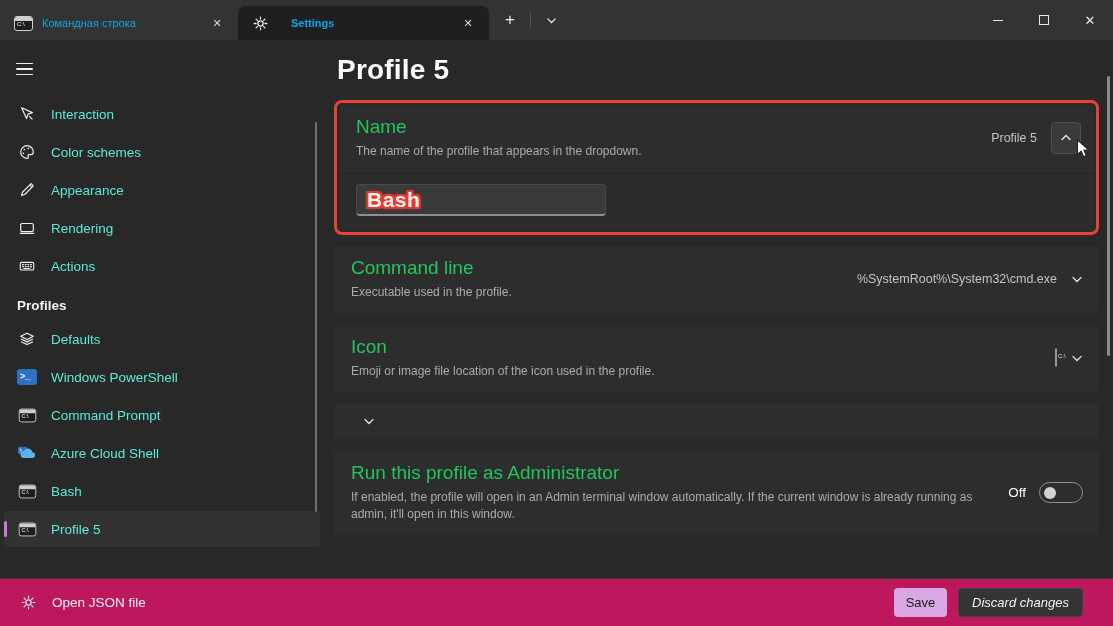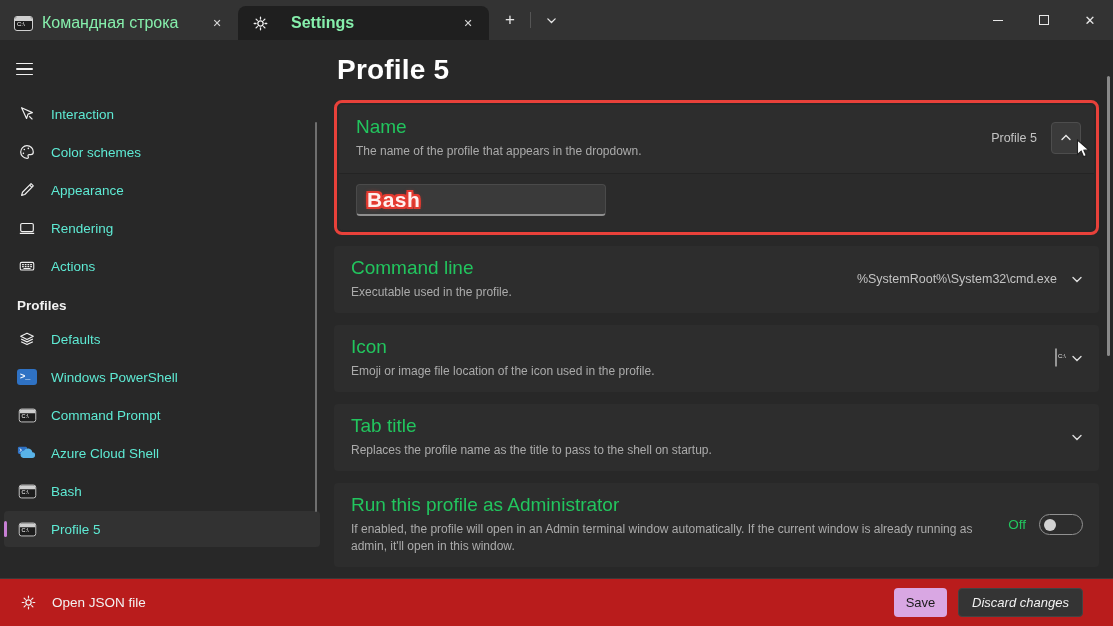--- a/index.html
+++ b/index.html
@@ -5,21 +5,21 @@
   * { margin:0; padding:0; box-sizing:border-box; }
   html,body { width:1113px; height:626px; background:#1a1a1a; overflow:hidden; }
   body { font-family:"Liberation Sans","DejaVu Sans",sans-serif; color:#ffffff; }
   .window { position:relative; width:1113px; height:626px; background:#282828; overflow:hidden; }
 
   
   .titlebar { position:relative; height:40px; background:#333333; display:flex; align-items:flex-end; }
   .tab { height:34px; display:flex; align-items:center; padding:0 10px 0 12px; gap:9px; width:236px; cursor:pointer; }
   .tab.inactive { background:#333333; }
   .tab.active { background:#1f1f1f; border-radius:8px 8px 0 0; width:251px;gap:21px; }
-  .tab-label { font-size:16px; color:#86efac; flex:1; white-space:nowrap; overflow:hidden; }
+  .tab-label { font-size:11px; color:#0ea5e9; flex:1; white-space:nowrap; overflow:hidden; }
   .tab.active .tab-label { font-weight:bold; }
   .tab-close { width:22px; height:22px; border-radius:4px; display:flex; align-items:center; justify-content:center; color:#d8d8d8; font-size:11px; }
   .cmd-ico { width:19px; height:15px; border:1px solid #cfcfcf; border-radius:3px; background:#1c1c1c; position:relative; flex:none; }
   .cmd-ico::before { content:""; position:absolute; left:0; top:0; right:0; height:4px; background:#cfcfcf; border-radius:2px 2px 0 0; }
   .cmd-ico::after { content:"C:\\"; position:absolute; left:2px; top:4px; font-size:6px; color:#fff; letter-spacing:0; }
   .cmd-ico.mini { transform:scale(0.92); }
   .newtab-group { display:flex; align-items:center; height:40px; margin-left:6px; gap:2px; }
   .icon-btn { width:30px; height:28px; display:flex; align-items:center; justify-content:center; color:#e6e6e6; border-radius:4px; font-size:14px; }
   .tab-sep { width:1px; height:16px; background:#555; margin:0 3px; }
   .win-controls { position:absolute; right:0; top:0; height:40px; display:flex; }
@@ -62,28 +62,28 @@
   .name-head { display:flex; align-items:center; padding:11px 13px 13px 17px; border-bottom:1px solid #242424; }
   .chev-btn { width:30px; height:32px; background:#3a3a3a; border:1px solid #4d4d4d; border-radius:4px; display:flex; align-items:center; justify-content:center; color:#e8e8e8; }
   .name-body { background:#2b2b2b; padding:10px 17px 14px 17px; }
   .text-input { width:250px; height:32px; background:#3a3a3a; border:1px solid #4a4a4a; border-bottom:2px solid #8f8f8f; border-radius:4px; display:flex; align-items:center; padding:0 10px; }
   .typed-annotation { font-size:21px; font-weight:bold; color:#fff0ee; letter-spacing:0.5px;
     text-shadow:-2px -2px 0 #e43b31, 2px -2px 0 #e43b31, -2px 2px 0 #e43b31, 2px 2px 0 #e43b31,
                 -2px 0 0 #e43b31, 2px 0 0 #e43b31, 0 -2px 0 #e43b31, 0 2px 0 #e43b31, 0 0 5px #e43b31; }
 
   
   .toggle-wrap { display:flex; align-items:center; gap:13px; margin-left:12px; }
-  .toggle-label { font-size:13.5px; color:#22c55e; }
+  .toggle-label { font-size:13.5px; color:#ffffff; }
   .toggle { width:44px; height:21px; border:1px solid #919191; border-radius:11px; position:relative; }
   .toggle .knob { position:absolute; left:4px; top:3.5px; width:12px; height:12px; border-radius:50%; background:#d2d2d2; }
 
   .content-scroll { position:absolute; top:36px; right:3px; width:3px; height:280px; background:#8a8a8a; border-radius:2px; }
 
   
-  .footer { position:absolute; left:0; right:0; bottom:0; height:48px; background:#b91c1c; border-top:1px solid #3a3a3a; display:flex; align-items:center; padding:0 30px 0 16px; }
+  .footer { position:absolute; left:0; right:0; bottom:0; height:48px; background:#be185d; border-top:1px solid #3a3a3a; display:flex; align-items:center; padding:0 30px 0 16px; }
   .openjson { display:flex; align-items:center; gap:14px; cursor:pointer; padding-left:2px; }
   .openjson-label { font-size:13.5px; color:#f2f2f2; }
   .footer-spacer { flex:1; }
   .btn { height:29px; border-radius:4px; display:flex; align-items:center; justify-content:center; font-size:13px; cursor:pointer; }
   .btn-save { width:53px; background:#d9a7e3; color:#1b1b1b; margin-right:11px; }
   .btn-discard { width:125px; background:#343434; border:1px solid #434343; color:#f2f2f2;font-style:italic; }
 
   .cursor-overlay { position:absolute; left:1076px; top:139px; z-index:50; }
   svg { display:block; }
 </style>
@@ -310,24 +310,20 @@
           <span style="opacity:0.85;"><span class="cmd-ico mini" style="border-color:#a8a8a8;"></span></span>
           <span class="chev">
             <svg width="12" height="12" viewBox="0 0 12 12">
                 <path d="M2 4.4l4 4 4-4" stroke="#dcdcdc" stroke-width="1.4" fill="none" stroke-linecap="round"></path>
               </svg>
           </span>
         </div>
       </div>
 
       <div class="card">
-        <div class="card-text">
-          <div class="card-label">Tab title</div>
-          <div class="card-desc">Replaces the profile name as the title to pass to the shell on startup.</div>
-        </div>
         <div class="card-right">
           <span class="chev">
             <svg width="12" height="12" viewBox="0 0 12 12">
                 <path d="M2 4.4l4 4 4-4" stroke="#dcdcdc" stroke-width="1.4" fill="none" stroke-linecap="round"></path>
               </svg>
           </span>
         </div>
       </div>
 
       <div class="card">

